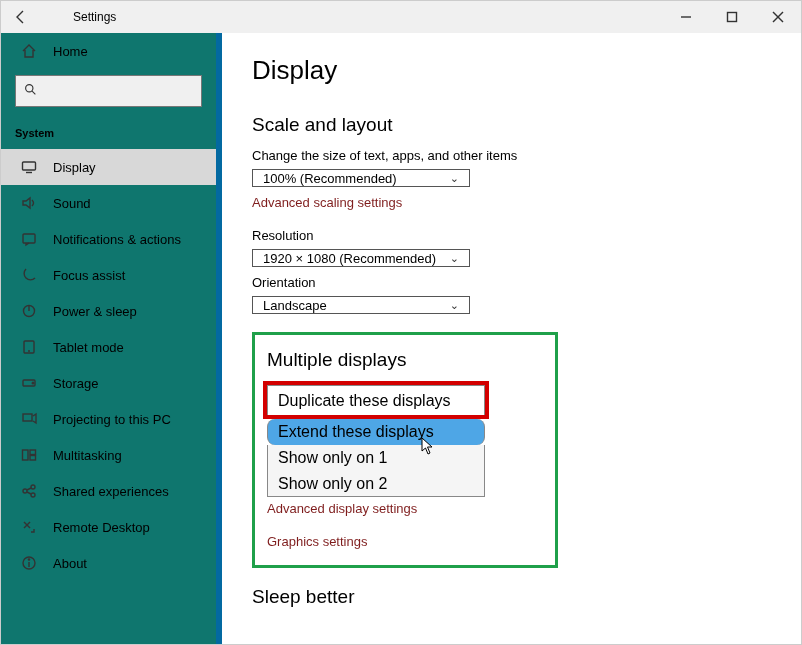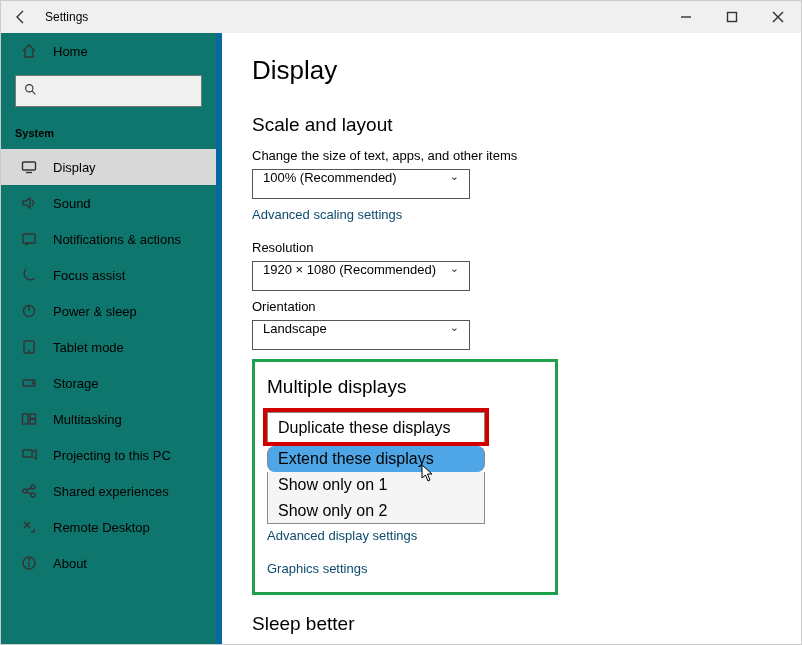--- a/index.html
+++ b/index.html
@@ -13,20 +13,21 @@
     overflow: hidden;
     position: relative;
     border: 1px solid #ccc;
   }
   .titlebar {
     height: 32px;
     display: flex;
     align-items: center;
     background: #f0f0f0;
     position: relative;
+    gap: 28px;
   }
   .titlebar .back {
     width: 40px; height: 32px;
     display:flex; align-items:center; justify-content:center;
     font-size:16px;
   }
   .titlebar .title {
     font-size: 12px;
     margin-left: 4px;
   }
@@ -108,33 +109,33 @@
     font-weight: 400;
     font-size: 19px;
     margin-bottom: 12px;
   }
   .field-label {
     font-size: 13px;
     margin-bottom: 6px;
   }
   .dropdown {
     width: 218px;
-    height: 30px;
+    height: 18px;
     border: 1px solid #555;
     background: #fff;
     display: flex;
-    align-items: flex-start;
+    align-items: center;
     padding: 0 10px;
     justify-content: space-between;
     font-size: 13px;
     margin-bottom: 8px;
   }
   .chev { font-size: 11px; color:#333; }
   .link {
-    color: #0c4a6e;
+    color: #7f1d1d;
     font-size: 13px;
     margin-bottom: 18px;
     display: block;
   }
   .highlight-box {
     border: 3px solid #1fa04a;
     padding: 14px 12px 16px 12px;
     width: 306px;
     position: relative;
   }
@@ -278,35 +279,35 @@
           <svg class="ic" viewBox="0 0 16 16">
             <rect x="2" y="5" width="12" height="6" rx="1"></rect>
             <circle cx="12" cy="8" r="0.8" fill="#333"></circle>
           </svg>
         </span>
       <span>Storage</span>
     </div>
     <div class="nav-item">
       <span class="icon">
           <svg class="ic" viewBox="0 0 16 16">
+            <rect x="2" y="3" width="9" height="7"></rect>
+            <path d="M12 5 L15 3 V12 L12 10"></path>
+          </svg>
+        </span>
+      <span>Projecting to this PC</span>
+    </div>
+    <div class="nav-item">
+      <span class="icon">
+          <svg class="ic" viewBox="0 0 16 16">
             <rect x="1.5" y="3" width="5.5" height="10"></rect>
             <rect x="9" y="3" width="5.5" height="4.5"></rect>
             <rect x="9" y="8.5" width="5.5" height="4.5"></rect>
           </svg>
         </span>
       <span>Multitasking</span>
-    </div>
-    <div class="nav-item">
-      <span class="icon">
-          <svg class="ic" viewBox="0 0 16 16">
-            <rect x="2" y="3" width="9" height="7"></rect>
-            <path d="M12 5 L15 3 V12 L12 10"></path>
-          </svg>
-        </span>
-      <span>Projecting to this PC</span>
     </div>
     <div class="nav-item">
       <span class="icon">
           <svg class="ic" viewBox="0 0 16 16">
             <circle cx="4" cy="8" r="2"></circle>
             <circle cx="12" cy="4" r="2"></circle>
             <circle cx="12" cy="12" r="2"></circle>
             <line x1="6" y1="7" x2="10" y2="5"></line>
             <line x1="6" y1="9" x2="10" y2="11"></line>
           </svg>
@@ -346,21 +347,21 @@
     </div>
     <a class="link">Advanced scaling settings</a>
 
     <div class="field-label">Resolution</div>
     <div class="dropdown">
       <span>1920 × 1080 (Recommended)</span>
       <span class="chev">⌄</span>
     </div>
 
     <div class="field-label" style="margin-top:8px">Orientation</div>
-    <div class="dropdown" style="margin-bottom:9px">
+    <div class="dropdown" style="margin-bottom:18px">
       <span>Landscape</span>
       <span class="chev">⌄</span>
     </div>
 
     <div class="highlight-box">
       <h2 style="margin-bottom:14px">Multiple displays</h2>
       <div class="dd-open">
         <div class="dd-row first">Duplicate these displays</div>
         <div class="dd-row hover" style="margin-top:4px">Extend these displays</div>
         <div class="dd-row">Show only on 1</div>

